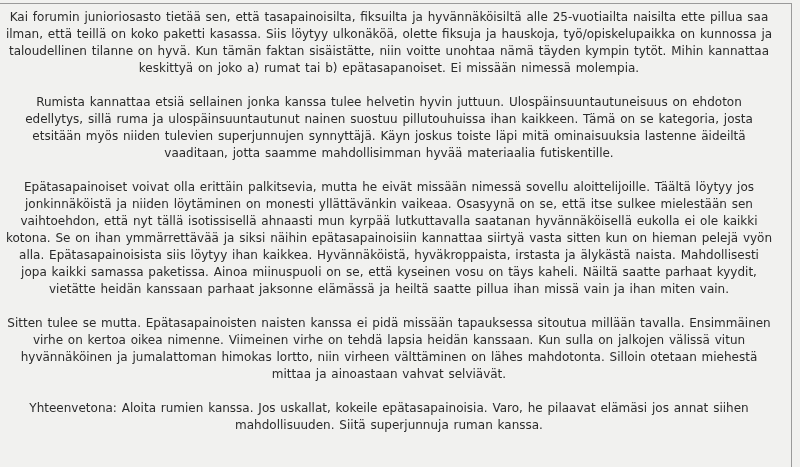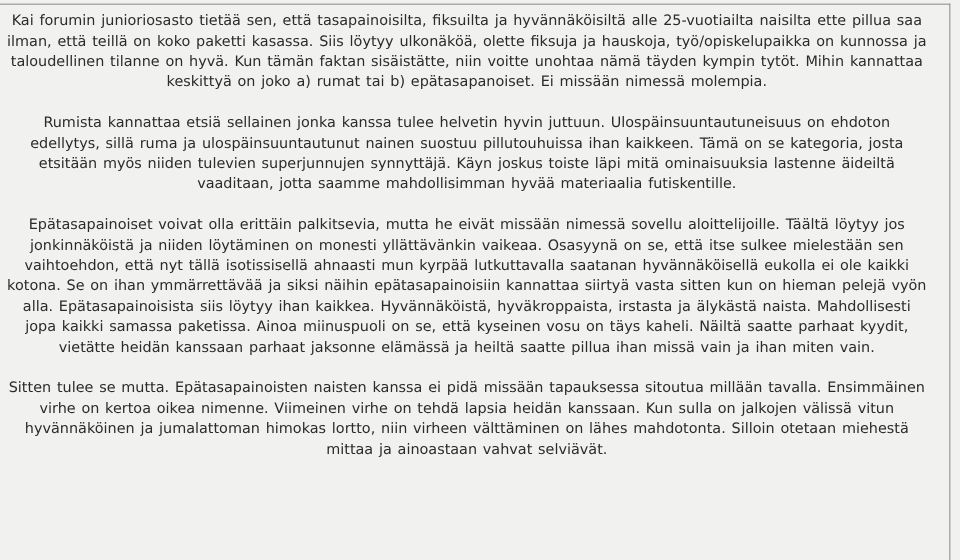--- a/index.html
+++ b/index.html
@@ -31,15 +31,16 @@
 </style>
 </head>
 <body>
 
 <div class="post-cell">
   <div class="post-text">
     <p>Kai forumin junioriosasto tietää sen, että tasapainoisilta, fiksuilta ja hyvännäköisiltä alle 25-vuotiailta naisilta ette pillua saa ilman, että teillä on koko paketti kasassa. Siis löytyy ulkonäköä, olette fiksuja ja hauskoja, työ/opiskelupaikka on kunnossa ja taloudellinen tilanne on hyvä. Kun tämän faktan sisäistätte, niin voitte unohtaa nämä täyden kympin tytöt. Mihin kannattaa keskittyä on joko a) rumat tai b) epätasapanoiset. Ei missään nimessä molempia.</p>
     <p>Rumista kannattaa etsiä sellainen jonka kanssa tulee helvetin hyvin juttuun. Ulospäinsuuntautuneisuus on ehdoton edellytys, sillä ruma ja ulospäinsuuntautunut nainen suostuu pillutouhuissa ihan kaikkeen. Tämä on se kategoria, josta etsitään myös niiden tulevien superjunnujen synnyttäjä. Käyn joskus toiste läpi mitä ominaisuuksia lastenne äideiltä vaaditaan, jotta saamme mahdollisimman hyvää materiaalia futiskentille.</p>
     <p>Epätasapainoiset voivat olla erittäin palkitsevia, mutta he eivät missään nimessä sovellu aloittelijoille. Täältä löytyy jos jonkinnäköistä ja niiden löytäminen on monesti yllättävänkin vaikeaa. Osasyynä on se, että itse sulkee mielestään sen vaihtoehdon, että nyt tällä isotissisellä ahnaasti mun kyrpää lutkuttavalla saatanan hyvännäköisellä eukolla ei ole kaikki kotona. Se on ihan ymmärrettävää ja siksi näihin epätasapainoisiin kannattaa siirtyä vasta sitten kun on hieman pelejä vyön alla. Epätasapainoisista siis löytyy ihan kaikkea. Hyvännäköistä, hyväkroppaista, irstasta ja älykästä naista. Mahdollisesti jopa kaikki samassa paketissa. Ainoa miinuspuoli on se, että kyseinen vosu on täys kaheli. Näiltä saatte parhaat kyydit, vietätte heidän kanssaan parhaat jaksonne elämässä ja heiltä saatte pillua ihan missä vain ja ihan miten vain.</p>
     <p>Sitten tulee se mutta. Epätasapainoisten naisten kanssa ei pidä missään tapauksessa sitoutua millään tavalla. Ensimmäinen virhe on kertoa oikea nimenne. Viimeinen virhe on tehdä lapsia heidän kanssaan. Kun sulla on jalkojen välissä vitun hyvännäköinen ja jumalattoman himokas lortto, niin virheen välttäminen on lähes mahdotonta. Silloin otetaan miehestä mittaa ja ainoastaan vahvat selviävät.</p>
+    <p>Yhteenvetona: Aloita rumien kanssa. Jos uskallat, kokeile epätasapainoisia. Varo, he pilaavat elämäsi jos annat siihen mahdollisuuden. Siitä superjunnuja ruman kanssa.</p>
 
   </div>
 </div>
 
 </body></html>

